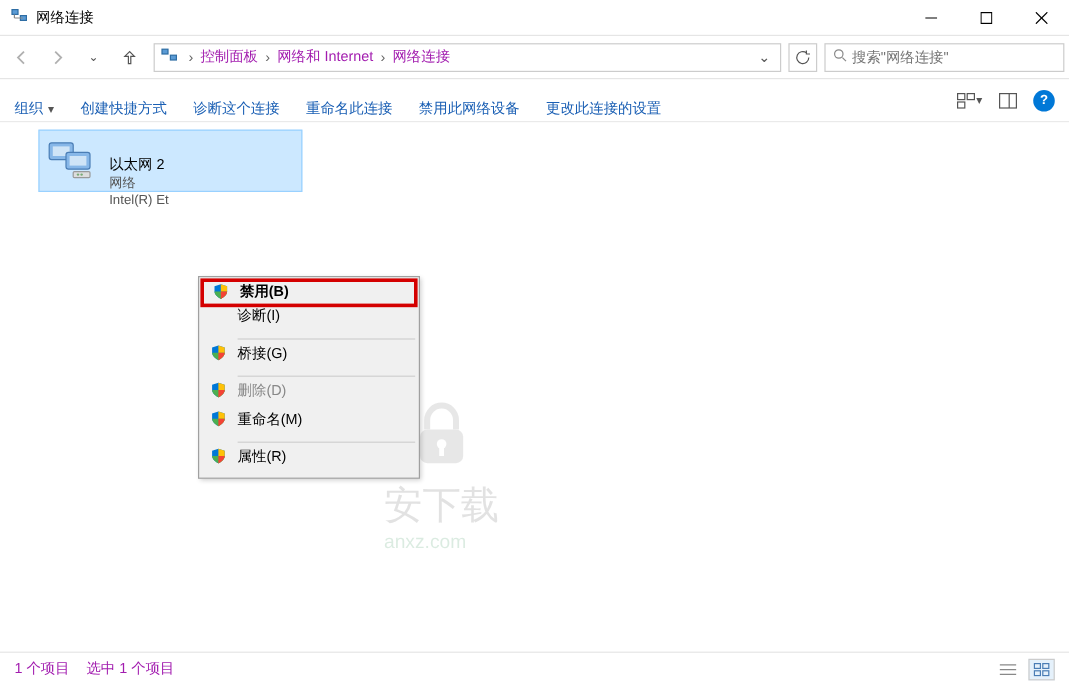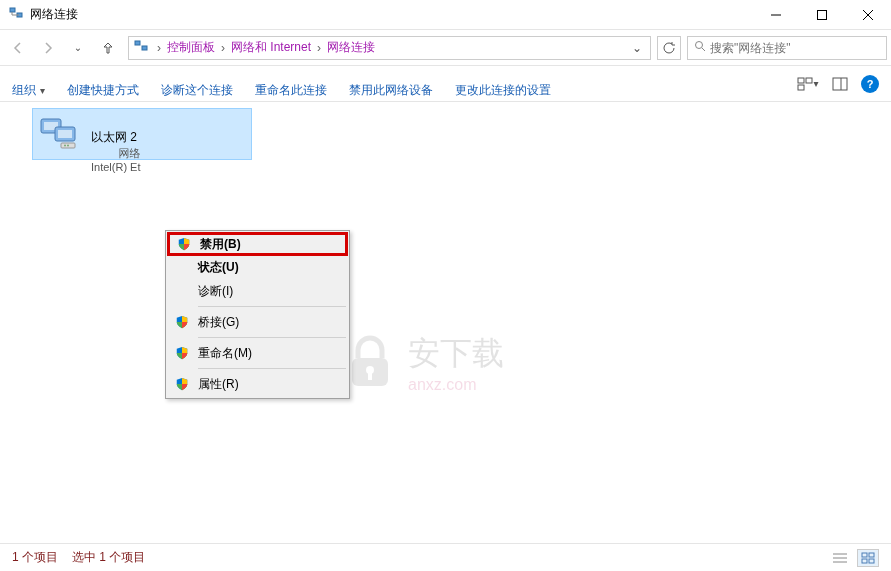--- a/index.html
+++ b/index.html
@@ -30,38 +30,38 @@
     .toolbar-item.org { color: #1a5fb4; }
     .toolbar-right { margin-left: auto; display: flex; gap: 10px; align-items: center; }
     .tb-icon { width: 22px; height: 22px; display: flex; align-items: center; justify-content: center; color: #555; }
     .help-icon { width: 18px; height: 18px; border-radius: 50%; background: #0078d7; color: #fff; display: flex; align-items: center; justify-content: center; font-size: 11px; font-weight: bold; }
     
     .content { position: relative; height: 440px; background: #fff; }
     .network-item { position: absolute; left: 32px; top: 6px; width: 220px; height: 52px; background: #cce8ff; border: 1px solid #99d1ff; display: flex; align-items: center; padding: 4px; gap: 8px; }
     .net-icon { width: 46px; height: 42px; display: flex; align-items: center; justify-content: center; }
     .net-text { display: flex; flex-direction: column; line-height: 1.3; margin-top: 36px; }
     .net-name { color: #000; font-size: 12px; }
-    .net-status { color: #555; font-size: 11px; text-align: right; }
+    .net-status { color: #555; font-size: 11px; }
     .net-desc { color: #555; font-size: 11px; }
     
     .context-menu { position: absolute; left: 165px; top: 128px; width: 185px; background: #f0f0f0; border: 1px solid #a0a0a0; box-shadow: 2px 2px 4px rgba(0,0,0,0.2); padding: 2px; }
-    .menu-item { height: 24px; display: flex; align-items: center; padding: 0 8px 0 6px; gap: 8px; cursor: pointer; font-size: 12px; }
+    .menu-item { height: 24px; display: flex; align-items: flex-start; padding: 0 8px 0 6px; gap: 8px; cursor: pointer; font-size: 12px; }
     .menu-item.disabled { color: #888; }
     .menu-item.highlighted { border: 3px solid #d40000; margin: -1px; position: relative; z-index: 2; font-weight: bold; }
     .menu-icon { width: 16px; height: 16px; display: flex; align-items: center; justify-content: center; }
     .menu-sep { height: 1px; background: #d0d0d0; margin: 3px 1px 3px 30px; }
     
-    .statusbar { position: absolute; bottom: 0; left: 0; right: 0; height: 28px; display: flex; align-items: center; padding: 0 12px; border-top: 1px solid #e5e5e5; color: #7f1d1d; font-size: 12px; gap: 14px; }
+    .statusbar { position: absolute; bottom: 0; left: 0; right: 0; height: 28px; display: flex; align-items: center; padding: 0 12px; border-top: 1px solid #e5e5e5; color: #a21caf; font-size: 12px; gap: 14px; }
     .status-right { margin-left: auto; display: flex; gap: 6px; }
     .view-btn { width: 22px; height: 18px; border: 1px solid transparent; display: flex; align-items: center; justify-content: center; }
     .view-btn.active { border-color: #ccc; background: #e5f1fb; }
     
-    .watermark { position: absolute; left: 340px; top: 230px; display: flex; align-items: flex-start; gap: 8px; opacity: 0.15; pointer-events: none; }
+    .watermark { position: absolute; left: 320px; top: 230px; display: flex; align-items: center; gap: 8px; opacity: 0.15; pointer-events: none; flex-direction: column; }
     .watermark-text { font-size: 32px; color: #444; }
-    .watermark-sub { font-size: 16px; color: #be185d; }
+    .watermark-sub { font-size: 16px; color: #15803d; }
     .lock-icon { width: 60px; height: 60px; }
     
     .shield-svg { width: 14px; height: 14px; }
     .chevron { font-size: 10px; color: #555; }
   </style>
 </head>
 <body>
 
 <div class="titlebar">
   <div class="titlebar-left">
@@ -198,39 +198,46 @@
             <path d="M8 1 L14 3 V8 C14 12 8 15 8 15 C8 15 2 12 2 8 V3 Z" fill="#0078d7"></path>
             <path d="M8 1 L14 3 V8 C14 12 8 15 8 15 V1 Z" fill="#ffc107"></path>
             <path d="M2 8 H14 C14 12 8 15 8 15 C8 15 2 12 2 8 Z" fill="#4caf50"></path>
             <path d="M8 8 H14 C14 12 8 15 8 15 V8 Z" fill="#f44336"></path>
           </svg>
         </span>
         <span>禁用(B)</span>
       </div>
       <div class="menu-item">
         <span class="menu-icon"></span>
-        <span style="font-weight: bold;">状态(U)</span>
-      </div>
-      <div class="menu-item">
-        <span class="menu-icon"></span>
         <span>诊断(I)</span>
       </div>
       <div class="menu-sep"></div>
       <div class="menu-item">
         <span class="menu-icon">
           <svg class="shield-svg" viewBox="0 0 16 16">
             <path d="M8 1 L14 3 V8 C14 12 8 15 8 15 C8 15 2 12 2 8 V3 Z" fill="#0078d7"></path>
             <path d="M8 1 L14 3 V8 C14 12 8 15 8 15 V1 Z" fill="#ffc107"></path>
             <path d="M2 8 H14 C14 12 8 15 8 15 C8 15 2 12 2 8 Z" fill="#4caf50"></path>
             <path d="M8 8 H14 C14 12 8 15 8 15 V8 Z" fill="#f44336"></path>
           </svg>
         </span>
         <span>桥接(G)</span>
       </div>
       <div class="menu-sep"></div>
+      <div class="menu-item disabled">
+        <span class="menu-icon">
+          <svg class="shield-svg" viewBox="0 0 16 16">
+            <path d="M8 1 L14 3 V8 C14 12 8 15 8 15 C8 15 2 12 2 8 V3 Z" fill="#0078d7"></path>
+            <path d="M8 1 L14 3 V8 C14 12 8 15 8 15 V1 Z" fill="#ffc107"></path>
+            <path d="M2 8 H14 C14 12 8 15 8 15 C8 15 2 12 2 8 Z" fill="#4caf50"></path>
+            <path d="M8 8 H14 C14 12 8 15 8 15 V8 Z" fill="#f44336"></path>
+          </svg>
+        </span>
+        <span>删除(D)</span>
+      </div>
       <div class="menu-item">
         <span class="menu-icon">
           <svg class="shield-svg" viewBox="0 0 16 16">
             <path d="M8 1 L14 3 V8 C14 12 8 15 8 15 C8 15 2 12 2 8 V3 Z" fill="#0078d7"></path>
             <path d="M8 1 L14 3 V8 C14 12 8 15 8 15 V1 Z" fill="#ffc107"></path>
             <path d="M2 8 H14 C14 12 8 15 8 15 C8 15 2 12 2 8 Z" fill="#4caf50"></path>
             <path d="M8 8 H14 C14 12 8 15 8 15 V8 Z" fill="#f44336"></path>
           </svg>
         </span>
         <span>重命名(M)</span>

